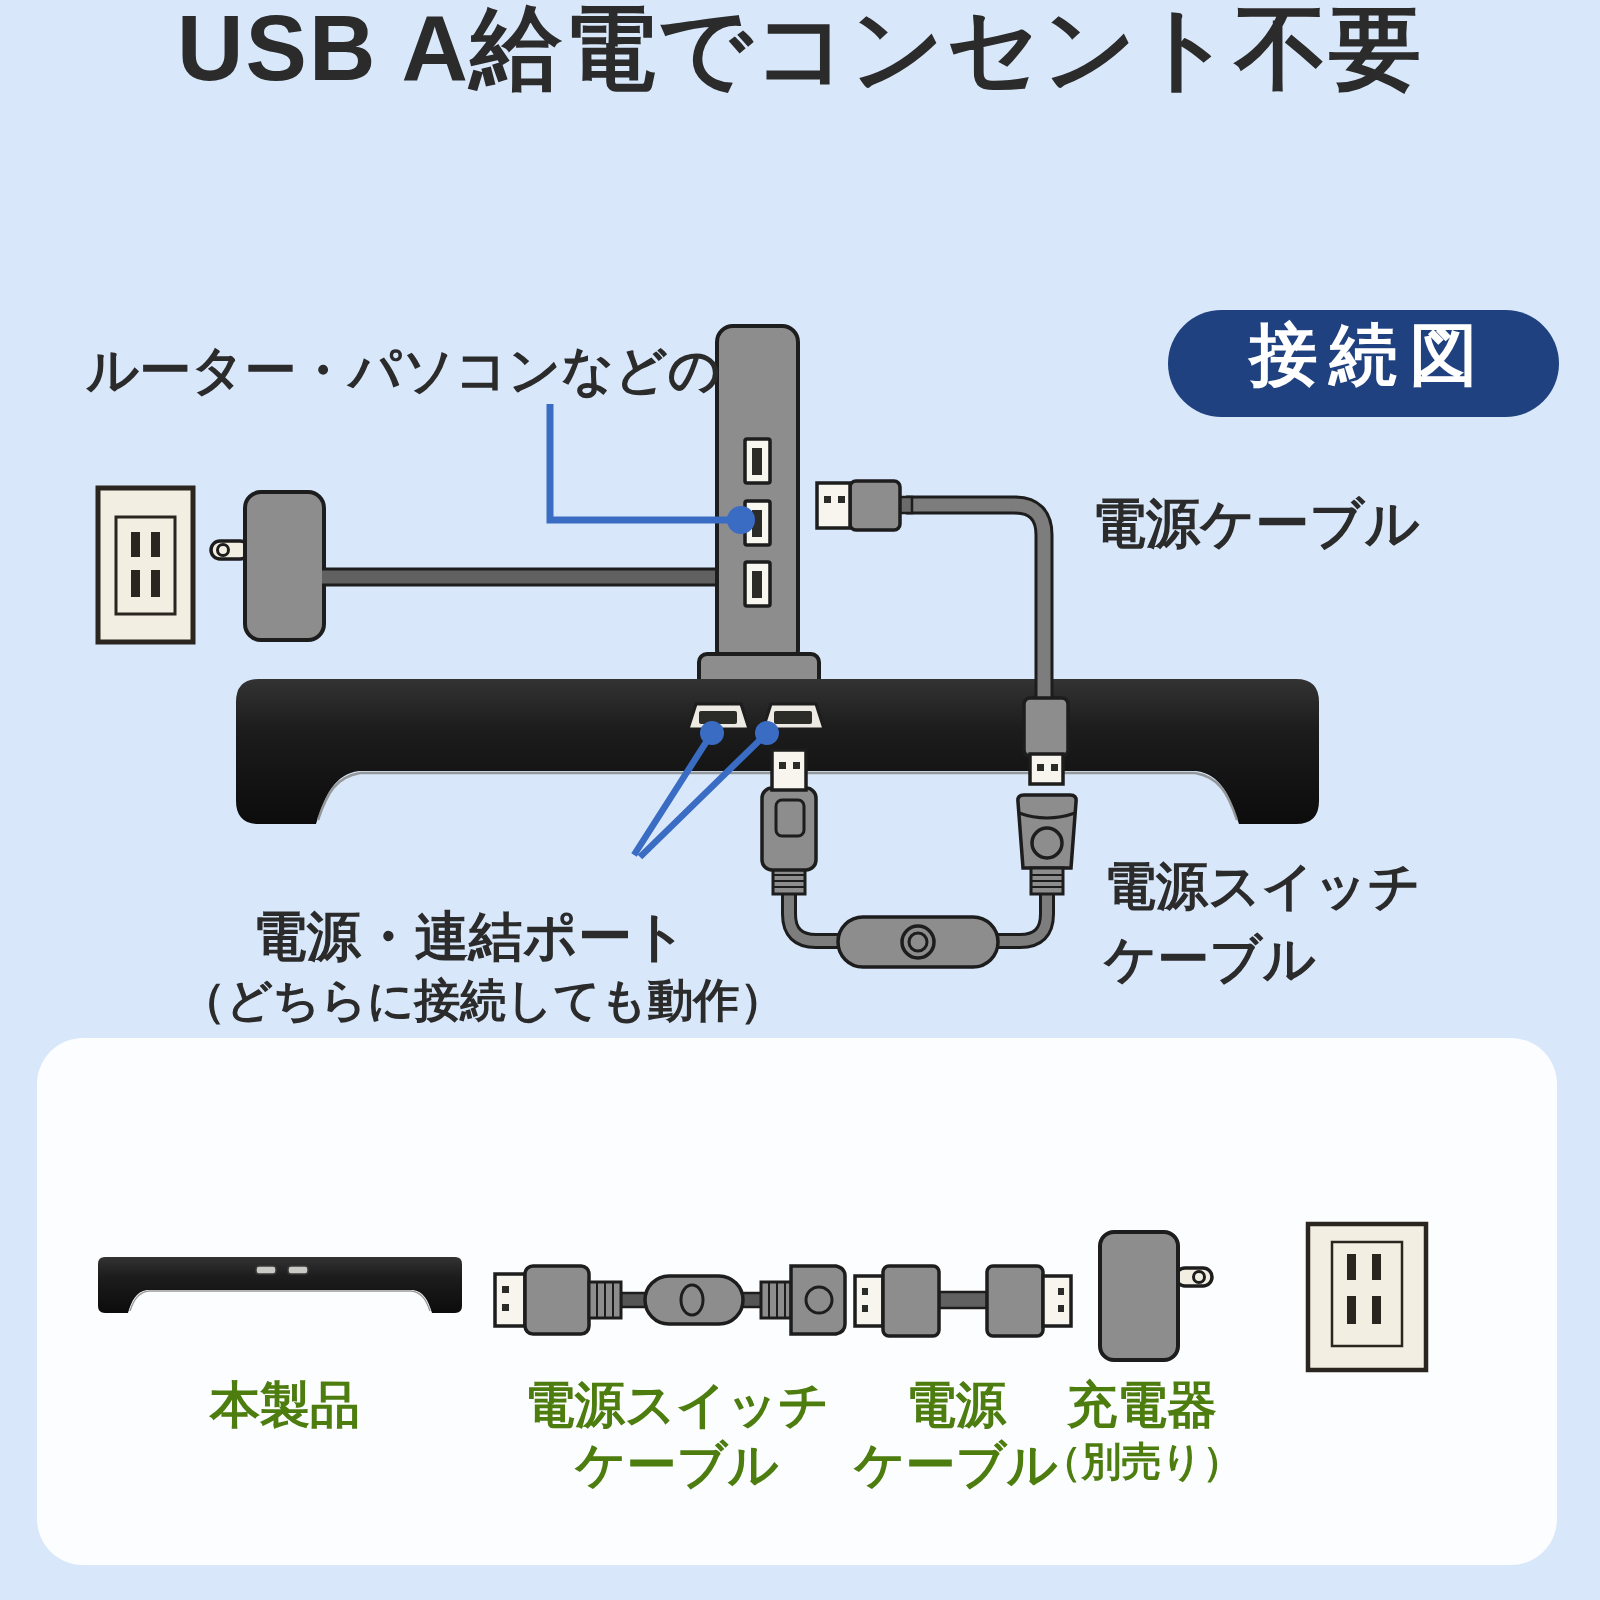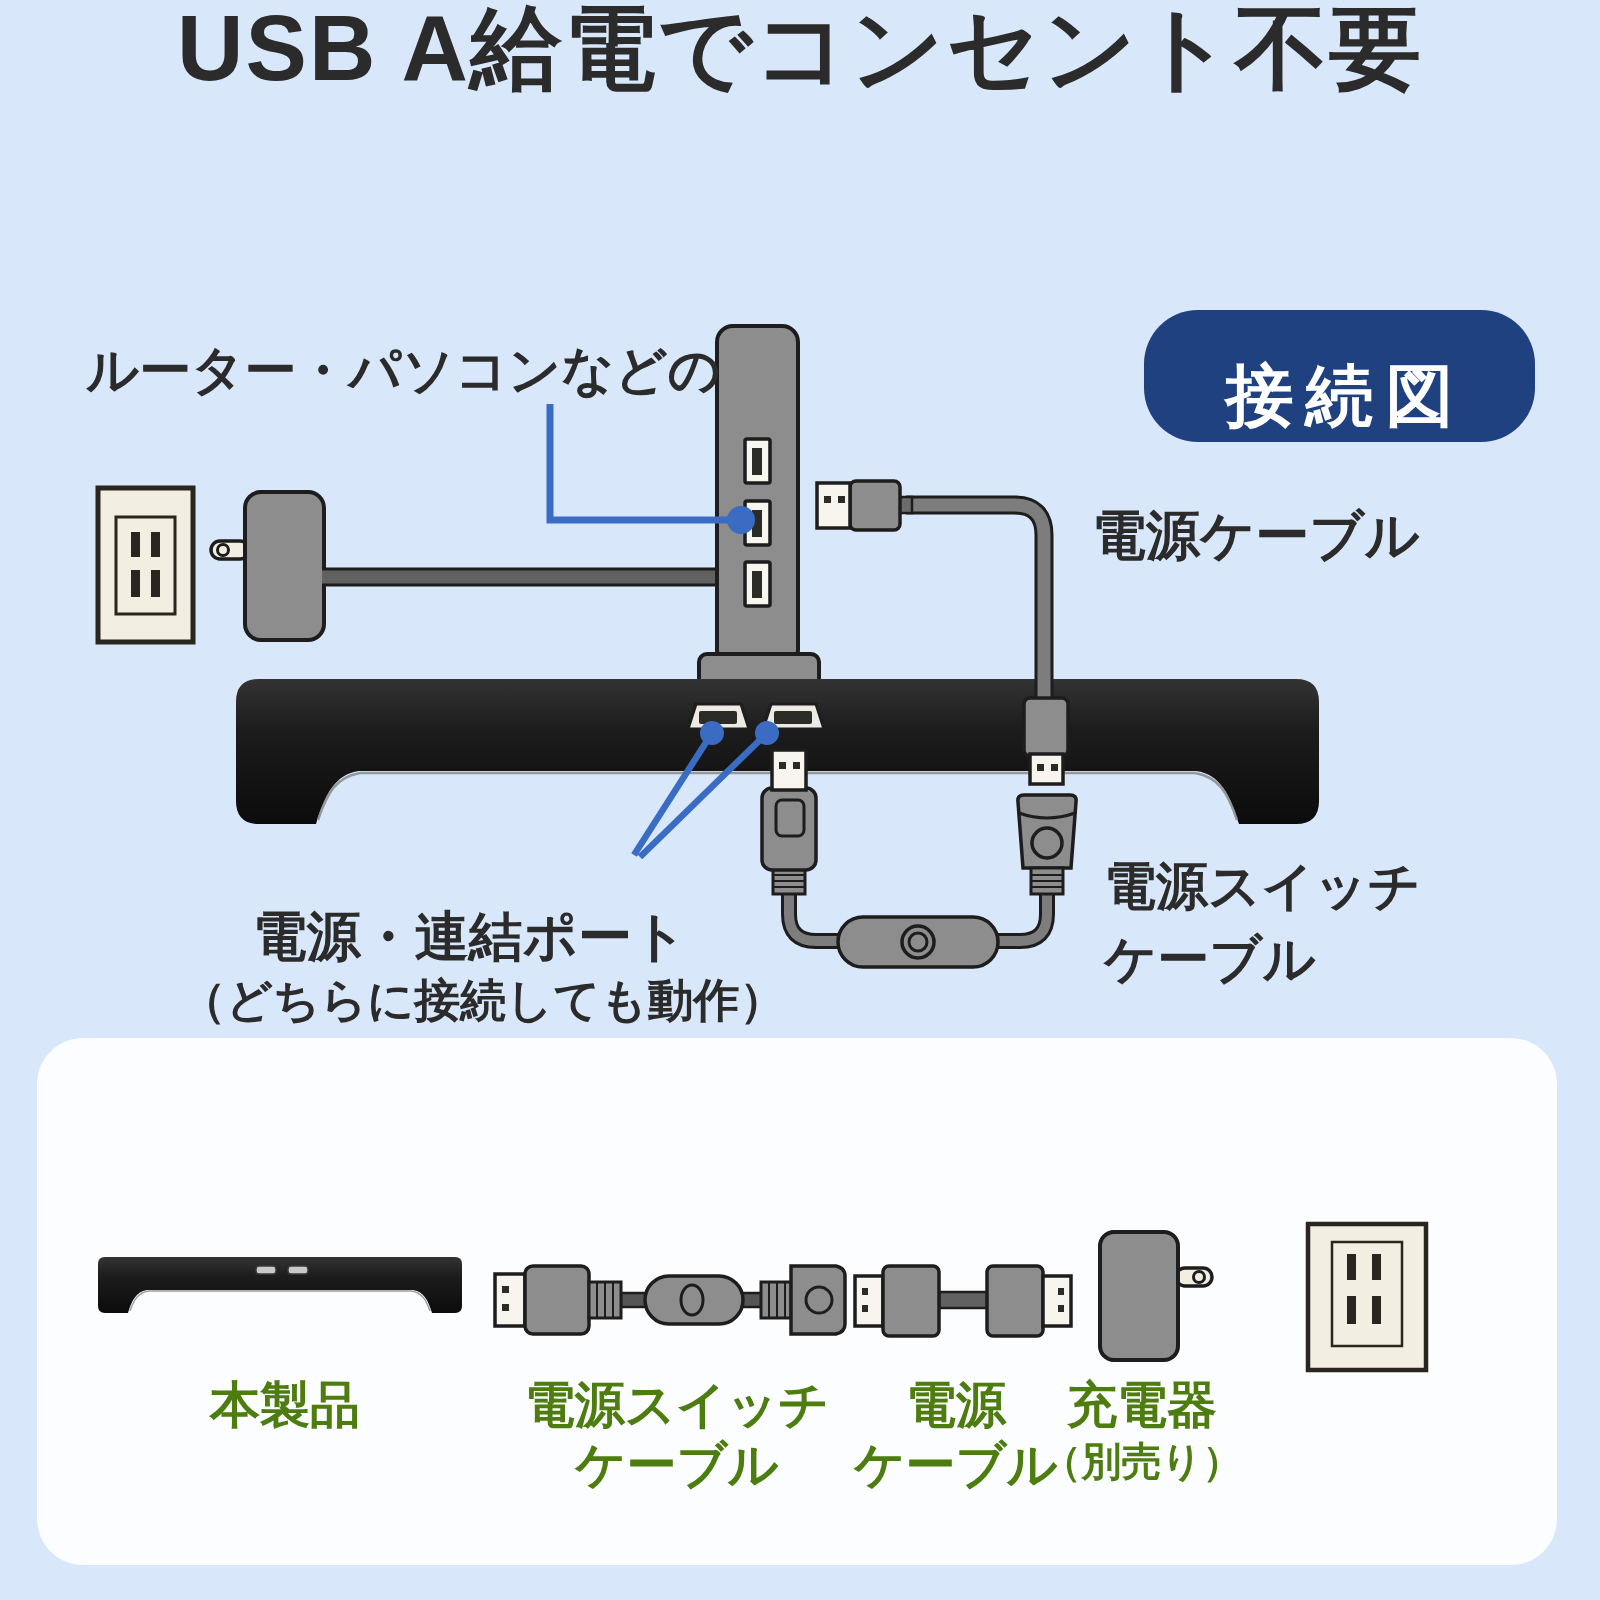--- a/index.html
+++ b/index.html
@@ -3,26 +3,26 @@
 <meta charset="utf-8">
 <style>
   html,body{margin:0;padding:0;}
   body{font-family:"Liberation Sans","DejaVu Sans",sans-serif;}
   .canvas{position:relative;width:1600px;height:1600px;background:#d8e8fa;overflow:hidden;}
   .layer-svg{position:absolute;left:0;top:0;z-index:2;pointer-events:none;}
   .txt{position:absolute;color:#2b2b2b;font-weight:bold;z-index:3;white-space:nowrap;}
 
   .title{left:0;top:90;width:1600px;text-align:center;font-size:92px;letter-spacing:2px;line-height:1.05;}
 
-  .badge{position:absolute;left:1144px;top:310px;width:391px;height:132px;background:#20417f;
-         border-radius:54px;z-index:3;display:flex;align-items:flex-end;justify-content:center;}
+  .badge{position:absolute;left:1168px;top:310px;width:391px;height:107px;background:#20417f;
+         border-radius:54px;z-index:3;display:flex;align-items:flex-start;justify-content:center;}
   .badge span{color:#ffffff;font-size:68px;font-weight:bold;letter-spacing:12px;text-indent:12px;white-space:nowrap;}
 
   .label-router{left:86px;top:332px;font-size:52px;line-height:76px;}
-  .label-power-cable{left:1092px;top:504px;font-size:54px;line-height:62px;}
+  .label-power-cable{left:1092px;top:492px;font-size:54px;line-height:62px;}
   .label-port{left:180px;top:858px;width:580px;text-align:center;margin-top:46px;}
   .label-port .l1{font-size:54px;line-height:64px;}
   .label-port .l2{font-size:46px;line-height:64px;}
   .label-switch{left:1104px;top:850px;font-size:52px;line-height:73px;}
 
   .panel{position:absolute;left:37px;top:1038px;width:1520px;height:527px;background:#fcfdfe;
          border-radius:46px;z-index:1;}
   .panel-heading{left:37px;top:1100px;width:1520px;text-align:center;font-size:60px;line-height:68px;
                  color:#20417f;letter-spacing:3px;}
 

